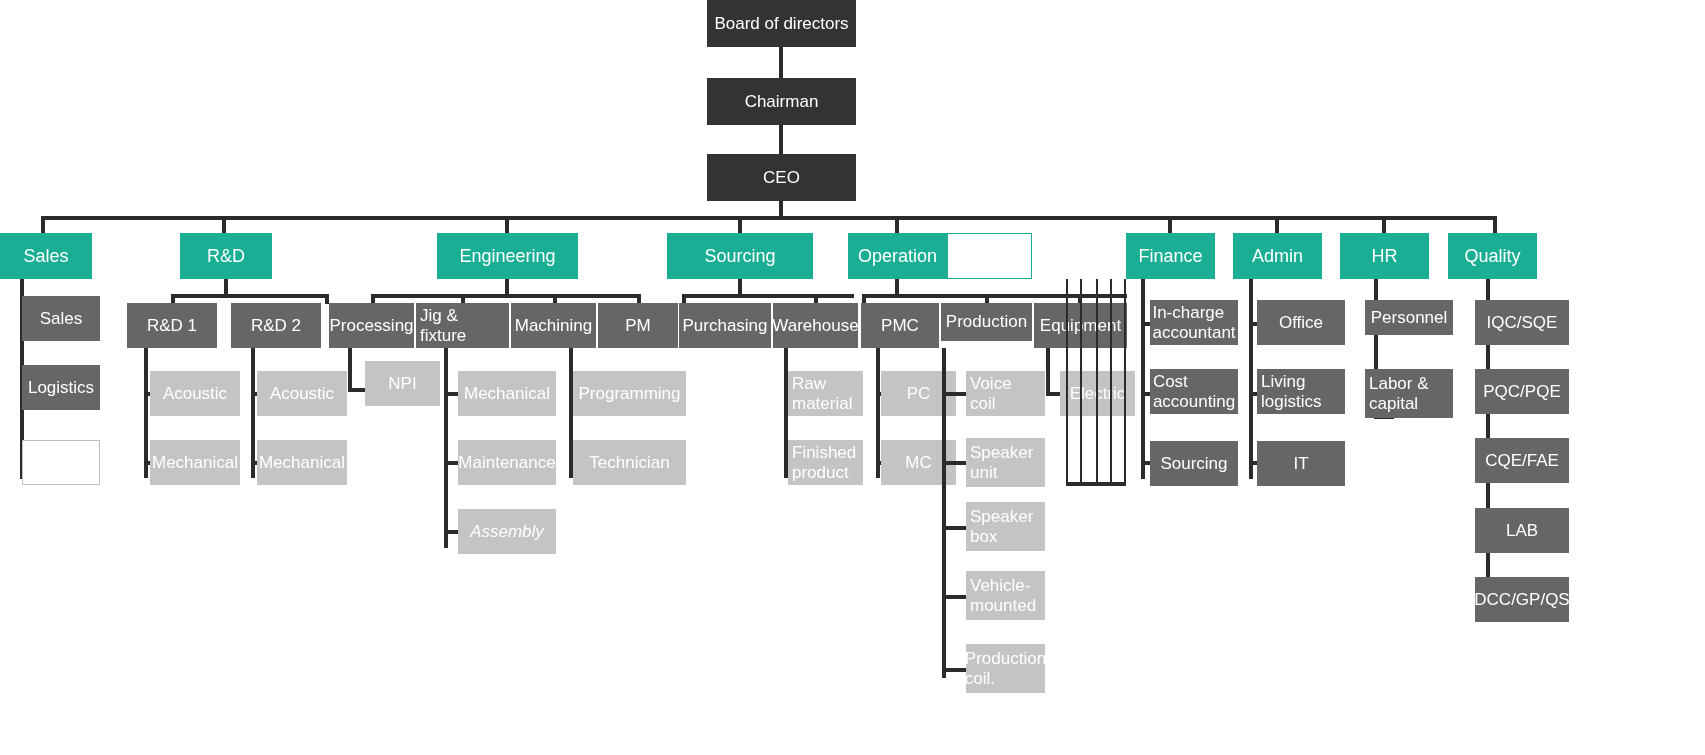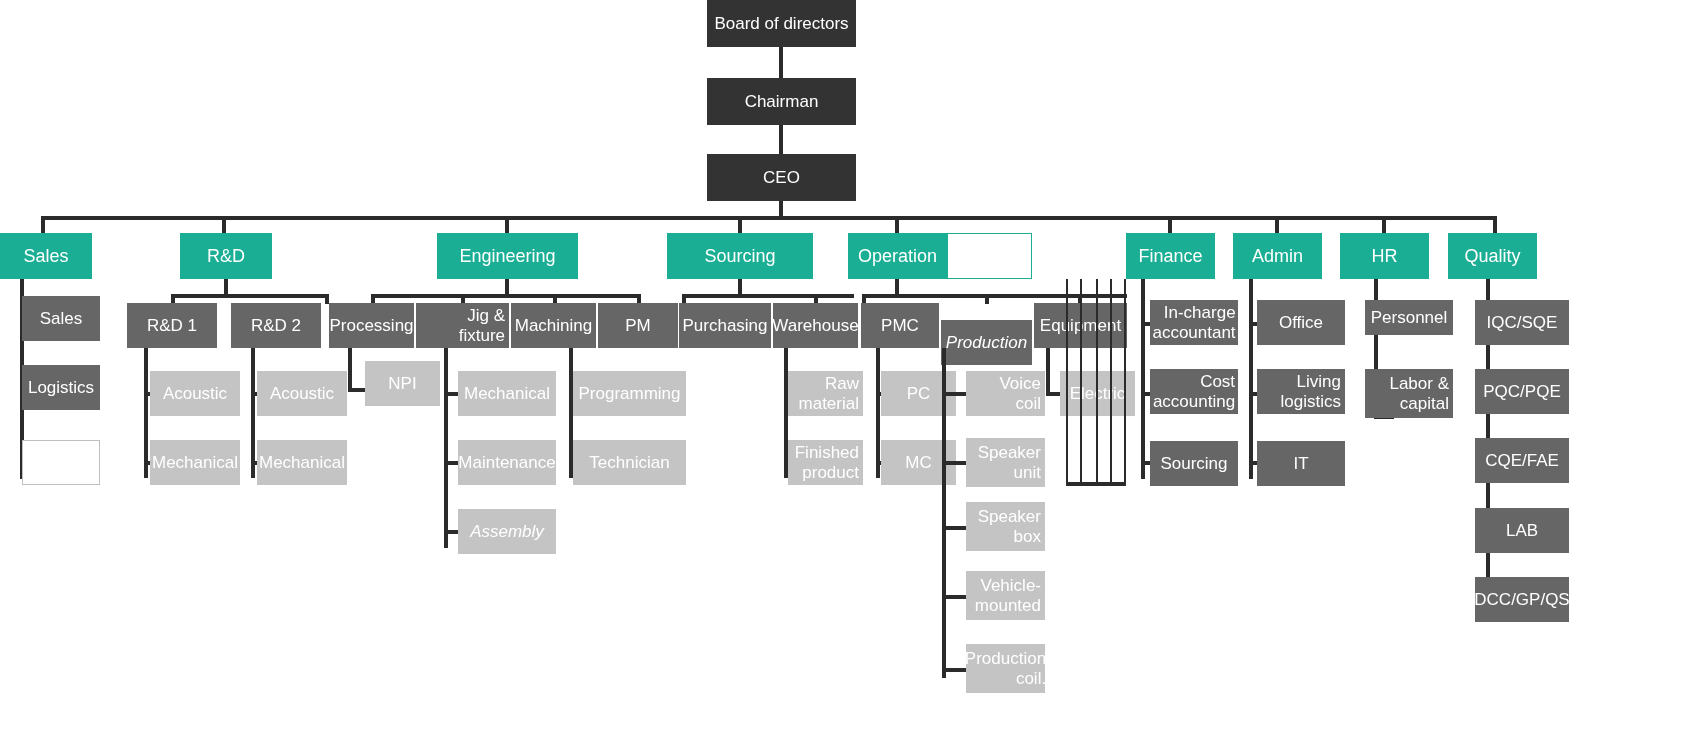--- a/index.html
+++ b/index.html
@@ -1,20 +1,20 @@
 <!DOCTYPE html>
 <html><head>
 <meta charset="utf-8">
 <style>
   html,body{margin:0;padding:0;background:#fff;}
   body{font-family:"Liberation Sans", sans-serif;}
   #chart{position:relative;width:1705px;height:755px;background:#ffffff;overflow:hidden;}
 
   .node{position:absolute;box-sizing:border-box;display:flex;align-items:center;justify-content:center;
-        text-align:right;color:#ffffff;line-height:1.12;padding:2px 4px;}
+        text-align:left;color:#ffffff;line-height:1.12;padding:2px 4px;}
   .exec   {background:#333333;font-size:17px;}
   .dept   {background:#1aae94;font-size:18px;}
   .dept-empty{background:#ffffff;border:1px solid #1aae94;}
   .sub    {background:#666666;font-size:17px;}
   .leaf   {background:#c4c4c4;font-size:17px;}
   .blank-box{background:#ffffff;border:1px solid #bfbfbf;}
 
   .ln{position:absolute;background:#2b2b2b;}
   .lnv{width:4px;}
   .lnh{height:4px;}
@@ -129,21 +129,21 @@
   <div class="node leaf" style="left:788px;top:371px;width:75px;height:45px;">Raw material</div>
   <div class="node leaf" style="left:788px;top:440px;width:75px;height:45px;">Finished product</div>
 
   <div class="ln lnv" style="left:895px;top:279px;height:17px;"></div>
   <div class="ln lnh" style="left:862px;top:294px;width:265px;"></div>
   <div class="ln lnv" style="left:862px;top:294px;height:10px;"></div>
   <div class="ln lnv" style="left:985px;top:294px;height:10px;"></div>
   <div class="ln lnv" style="left:1078px;top:294px;height:10px;"></div>
 
   <div class="node sub" style="left:861px;top:303px;width:78px;height:45px;">PMC</div>
-  <div class="node sub" style="left:941px;top:320px;width:91px;height:45px;font-style:italic;">Production</div>
+  <div class="node sub" style="left:941px;top:303px;width:91px;height:38px;">Production</div>
   <div class="node sub" style="left:1034px;top:303px;width:93px;height:45px;">Equipment</div>
 
   <div class="ln lnv" style="left:876px;top:348px;height:130px;"></div>
   <div class="ln lnh" style="left:876px;top:392px;width:20px;"></div>
   <div class="ln lnh" style="left:876px;top:461px;width:20px;"></div>
   <div class="node leaf" style="left:881px;top:371px;width:75px;height:45px;">PC</div>
   <div class="node leaf" style="left:881px;top:440px;width:75px;height:45px;">MC</div>
 
   <div class="ln lnv" style="left:942px;top:348px;height:330px;"></div>
   <div class="ln lnh" style="left:942px;top:392px;width:26px;"></div>

